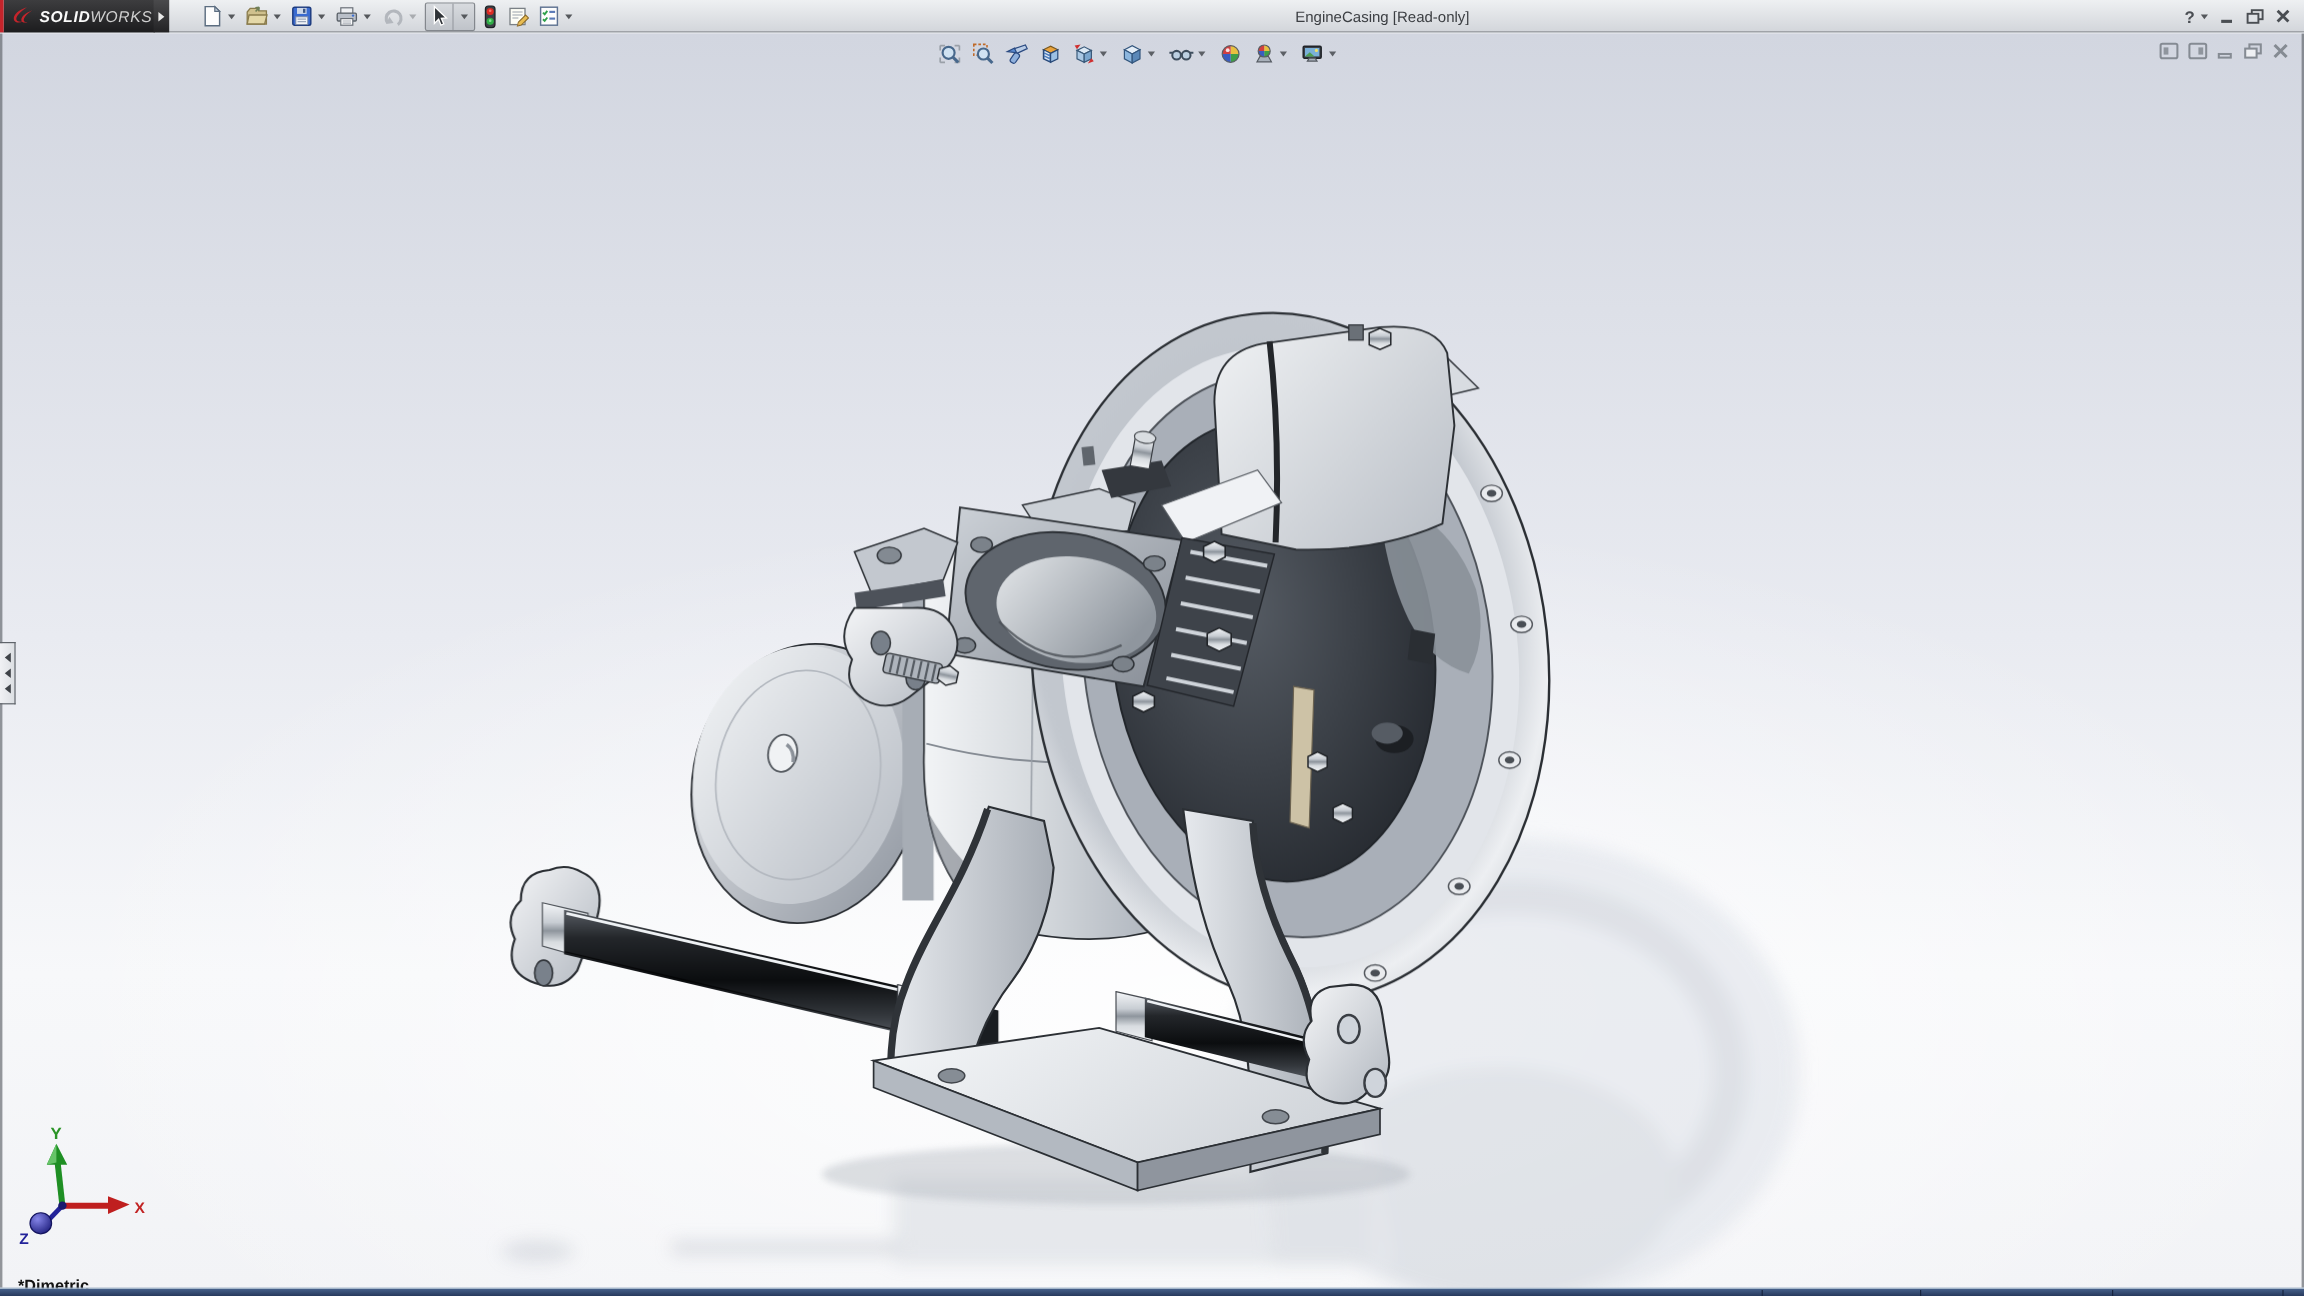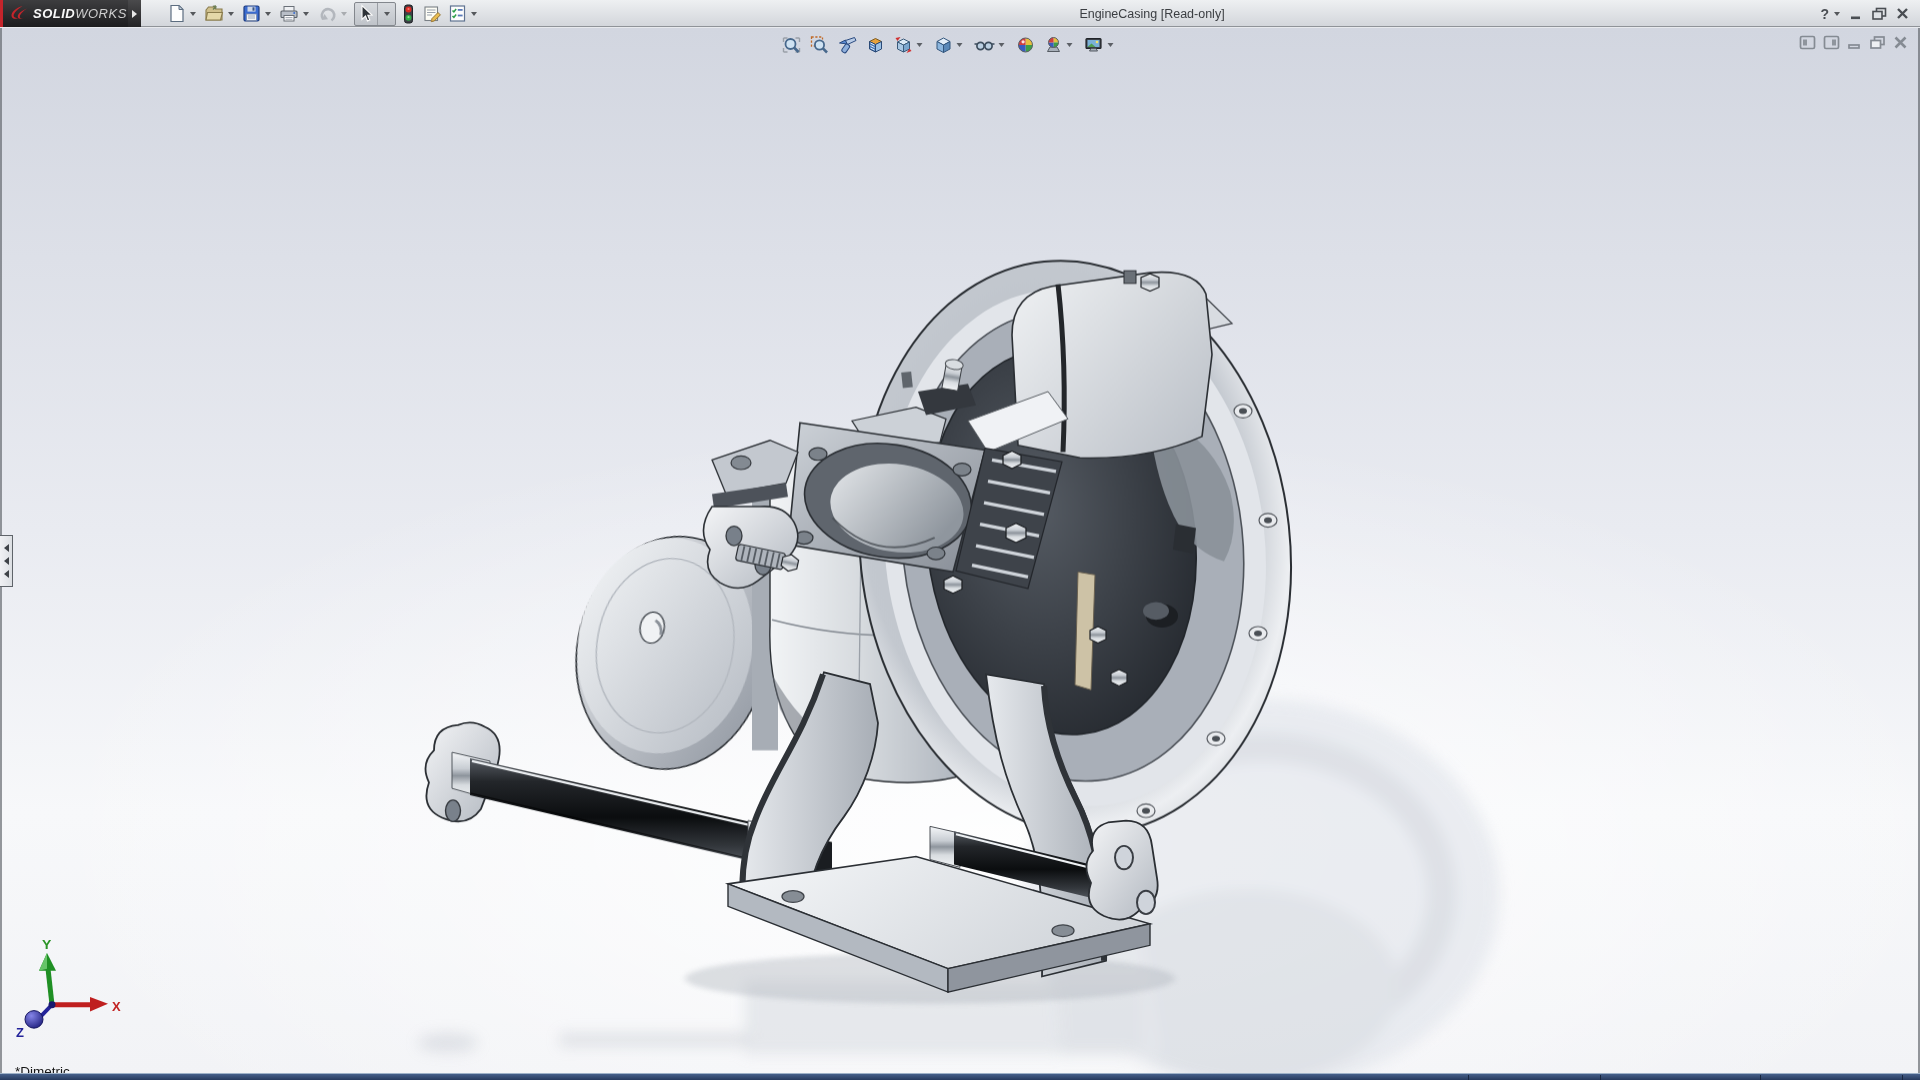--- a/index.html
+++ b/index.html
@@ -54,21 +54,21 @@
   
   #doc-controls{position:absolute;right:12px;top:7px;display:flex;align-items:center;gap:7px;}
   #doc-controls svg{display:block;}
 
   
   #left-tab{position:absolute;left:0;top:507px;width:13px;height:52px;
     background:linear-gradient(90deg,#f0f1f4,#dcdfe3);border:1px solid #5f646a;border-left:none;
     display:flex;flex-direction:column;align-items:center;justify-content:center;gap:5px;}
   #left-tab .arr{width:0;height:0;border-right:5px solid #3f4348;border-top:4px solid transparent;border-bottom:4px solid transparent;}
 
-  #orientation-label{position:absolute;left:15px;top:1036px;font-size:13.5px;font-weight:400;color:#141414;}
+  #orientation-label{position:absolute;left:15px;top:1036px;font-size:13.5px;font-weight:700;color:#141414;}
 
   
   #statusbar{position:absolute;left:0;top:1073px;width:1920px;height:7px;
     background:linear-gradient(#46608a,#273a5d);border-top:1px solid #9fb2c8;}
   .sseg{position:absolute;top:1px;bottom:0;width:1px;background:#17253f;}
 </style>
 </head>
 <body>
 
 <div id="titlebar">

